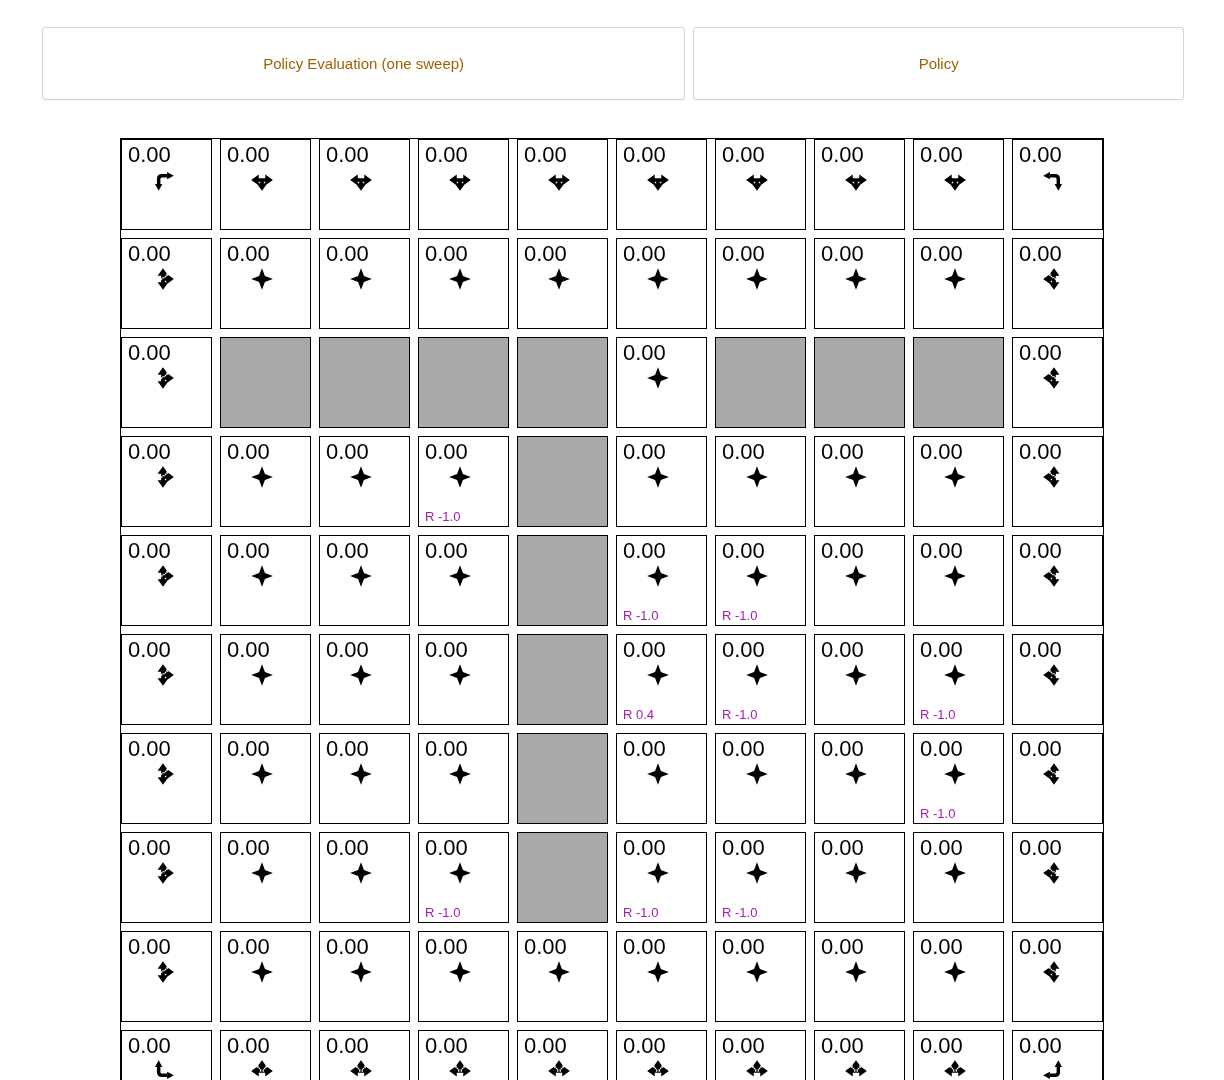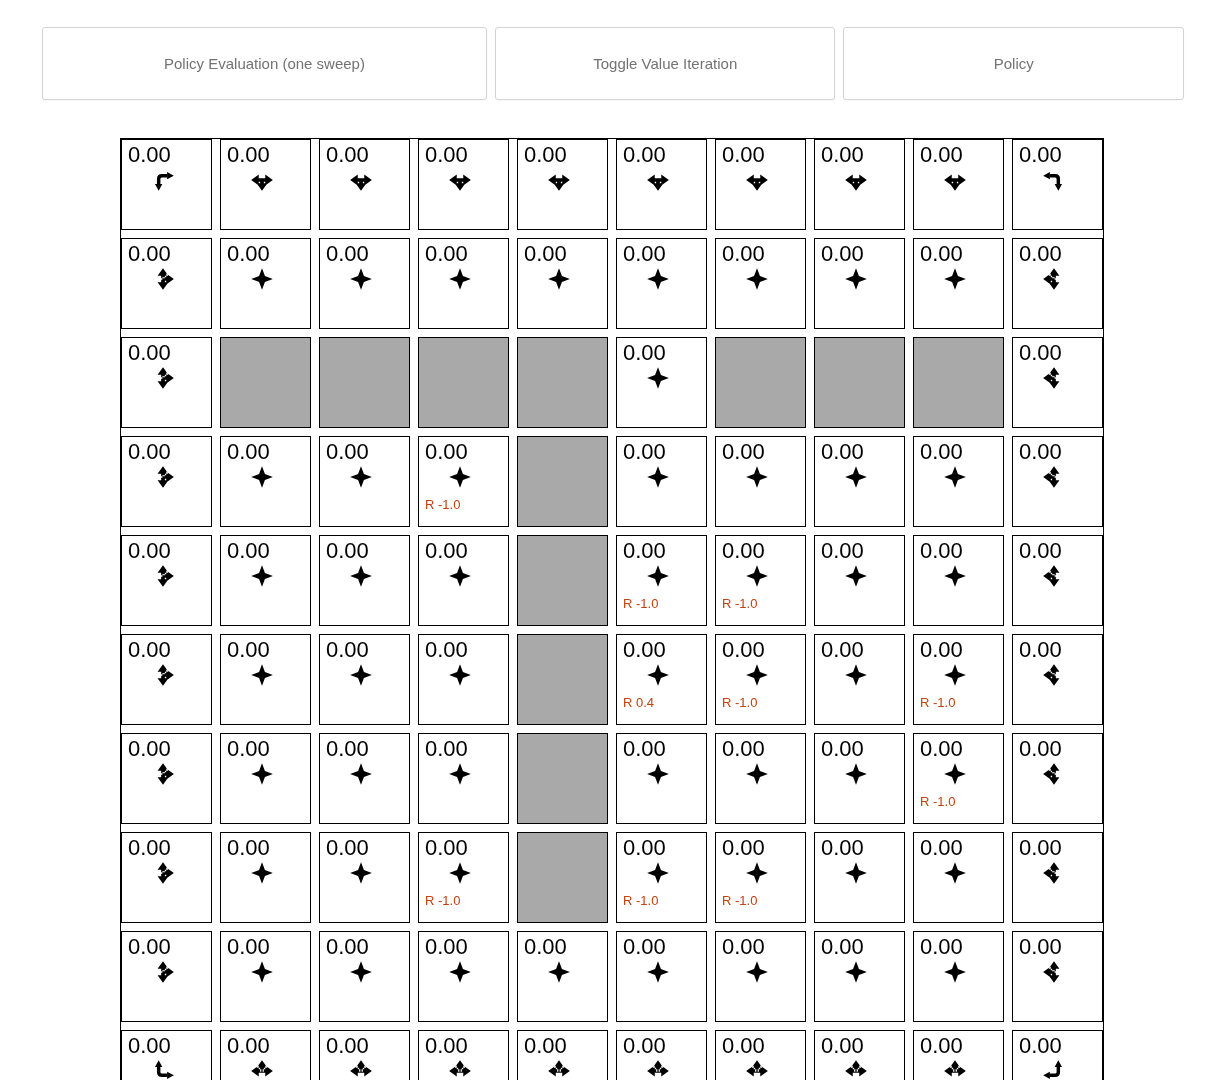--- a/index.html
+++ b/index.html
@@ -22,21 +22,21 @@
     margin: 27px 40px 0 42px;
   }
   .btn {
     flex: 1 1 0;
     height: 73px;
     background: #ffffff;
     border: 1px solid #d4d4d4;
     border-radius: 3px;
     font-family: "Liberation Sans", sans-serif;
     font-size: 15px;
-    color: #737373;
+    color: #a16207;
     cursor: pointer;
     box-shadow: 0 1px 2px rgba(0,0,0,0.04);
   }
   .btn.wide { flex: 1.32 1 0; }
   .grid-wrap {
     margin-top: 38px;
     display: flex;
     justify-content: center;
   }
   .grid {
@@ -64,32 +64,31 @@
     display: block;
     width: 26px;
     height: 26px;
     margin-left: 22px;
     margin-top: 0px;
   }
   .icon svg { width: 26px; height: 26px; display: block; }
   .reward {
     position: absolute;
     left: 6px;
-    bottom: 14px;
+    bottom: 2px;
     font-size: 13px;
-    color: #c2410c;
+    color: #a21caf;
   }
 </style>
 </head>
 <body>
 
 <div class="page">
   <div class="toolbar">
       <button class="btn wide">Policy Evaluation (one sweep)</button>
-      <button class="btn">Toggle Value Iteration</button>
       <button class="btn">Policy</button>
     </div>
   <div class="grid-wrap">
     <div class="grid">
         <div class="cell">
           <div class="val">0.00</div>
           <span class="icon">
             <svg viewBox="0 0 24 24">
               <path d="M8 17 L8 11 Q8 8 11 8 L16 8" fill="none" stroke="#000" stroke-width="3.2"></path>
               <path fill="#000" d="M8 22 L4.6 15.8 L11.4 15.8 Z M22 8 L15.8 4.6 L15.8 11.4 Z"></path>

